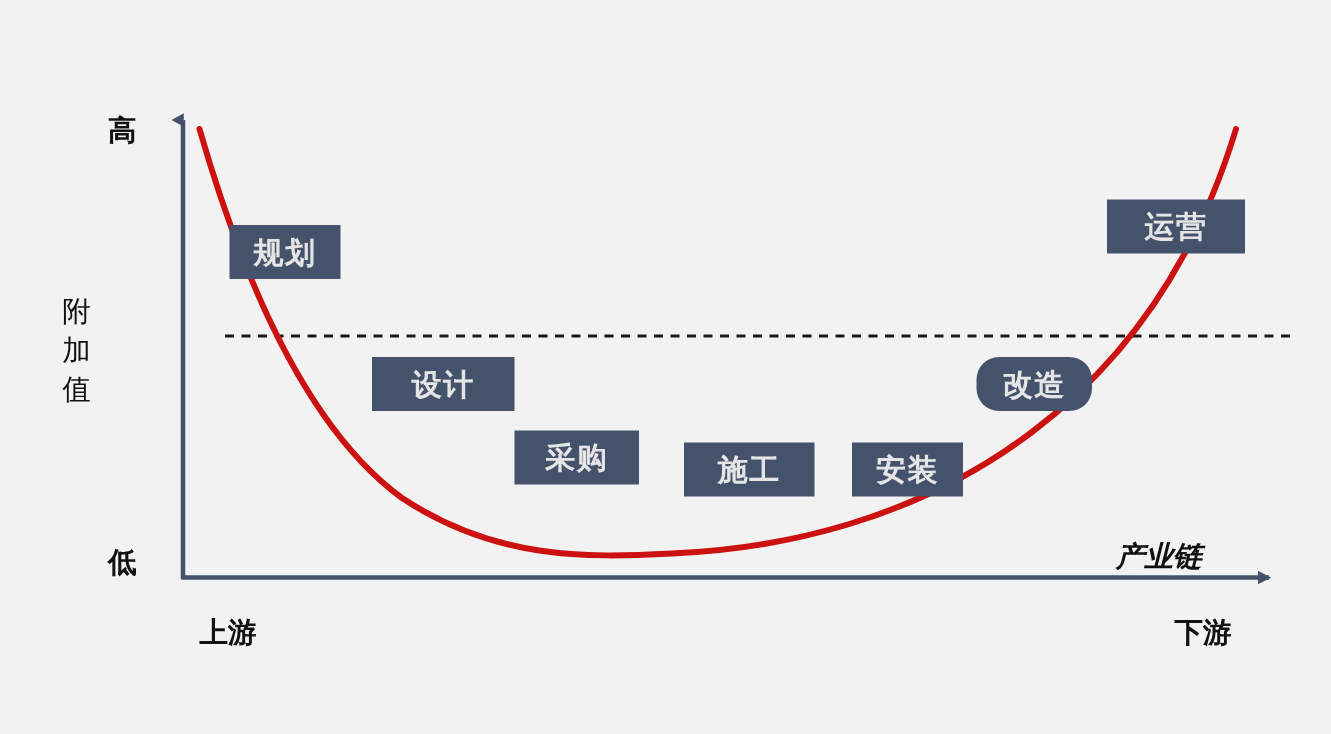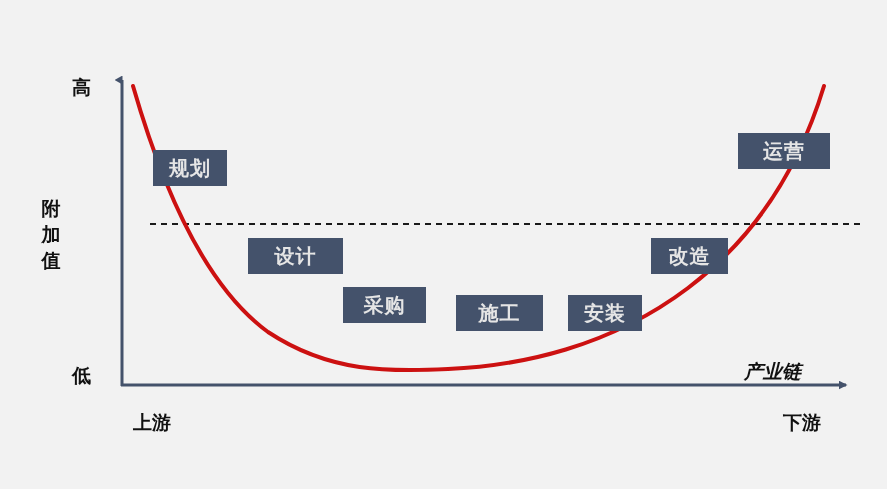--- a/index.html
+++ b/index.html
@@ -60,21 +60,21 @@
 
   #label-high  { left: 72px;  top: 78px; }
   #label-low   { left: 72px;  top: 366px; }
 
   #label-yaxis {
     left: 38px;
     top: 196px;
     width: 26px;
     text-align: center;
     font-size: 19px;
-    font-weight: bold;
+    font-weight: normal;
     line-height: 26px;
     white-space: normal;
     word-break: break-all;
   }
 
   #label-xaxis    { left: 744px; top: 362px; font-style: italic; }
   #label-upstream { left: 133px; top: 413px; }
   #label-downstream { left: 783px; top: 413px; }
 
   
@@ -133,17 +133,17 @@
   <div class="axis-text" id="label-upstream">上游</div>
 
   <div class="axis-text" id="label-downstream">下游</div>
 
   <div id="box-layer">
       <div class="stage-box" style="left: 153px; top: 150px; width: 74px;">规划</div>
       <div class="stage-box" style="left: 248px; top: 238px; width: 95px;">设计</div>
       <div class="stage-box" style="left: 343px; top: 287px; width: 83px;">采购</div>
       <div class="stage-box" style="left: 456px; top: 295px; width: 87px;">施工</div>
       <div class="stage-box" style="left: 568px; top: 295px; width: 74px;">安装</div>
-      <div class="stage-box" style="left: 651px; top: 238px; width: 77px;">改造</div>
+      <div class="stage-box" style="left: 651px; top: 238px; width: 77px; border-radius: 15px;">改造</div>
       <div class="stage-box" style="left: 738px; top: 133px; width: 92px;">运营</div>
     </div>
 
 </div>
 
 </body></html>

